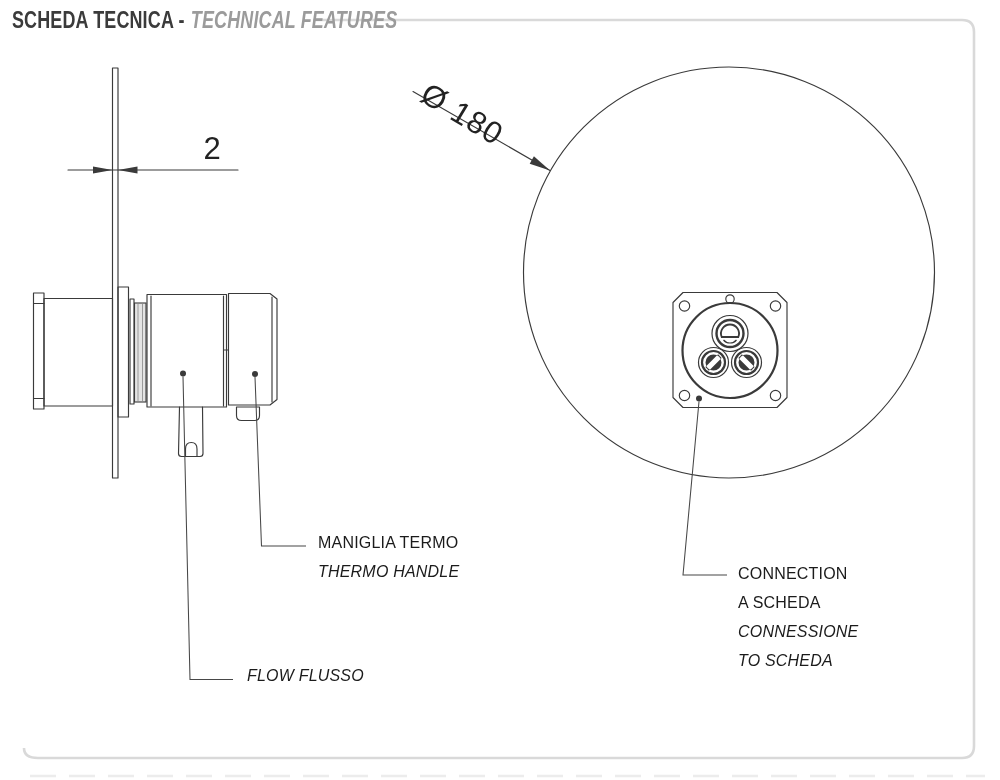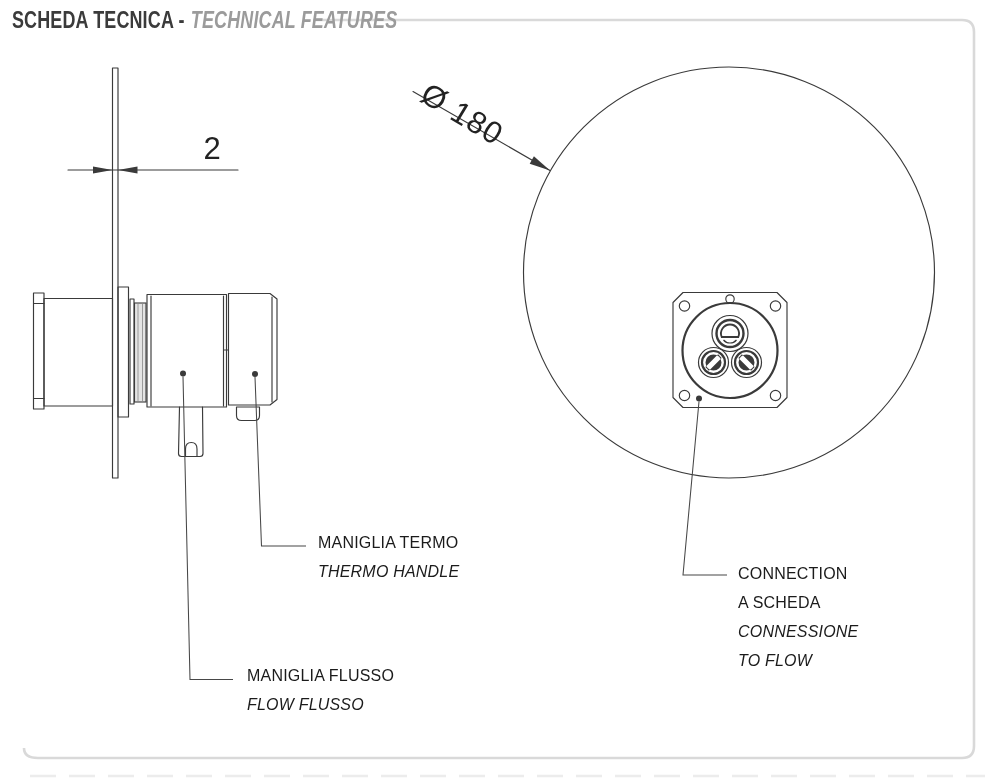--- a/index.html
+++ b/index.html
@@ -127,22 +127,21 @@
 <div class="dim-label" style="left:195px;top:131px;width:34px;text-align:center">2</div>
 
 <div class="dim-label rot" style="left:433px;top:76px">Ø 180</div>
 
 <div class="cad-label" style="left:318px;top:528px">
   <div>MANIGLIA TERMO</div>
   <div class="it">THERMO HANDLE</div>
 </div>
 
 <div class="cad-label" style="left:247px;top:661px">
-  <div>MANIGLIA FLUSSO</div>
   <div class="it">FLOW FLUSSO</div>
 </div>
 
 <div class="cad-label" style="left:738px;top:559px">
   <div>CONNECTION</div>
   <div>A SCHEDA</div>
   <div class="it">CONNESSIONE</div>
-  <div class="it">TO FLOW</div>
+  <div class="it">TO SCHEDA</div>
 </div>
 
 </body></html>

